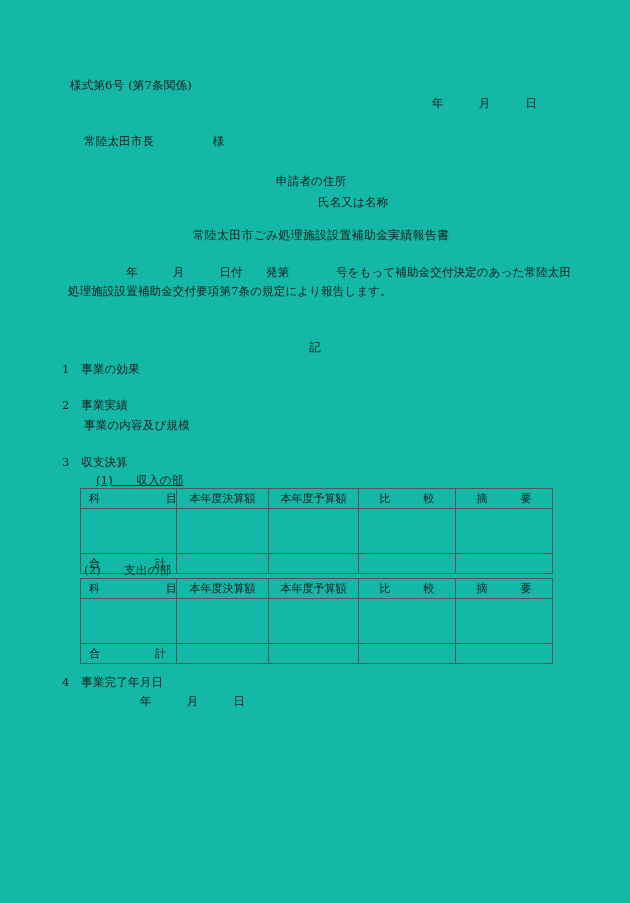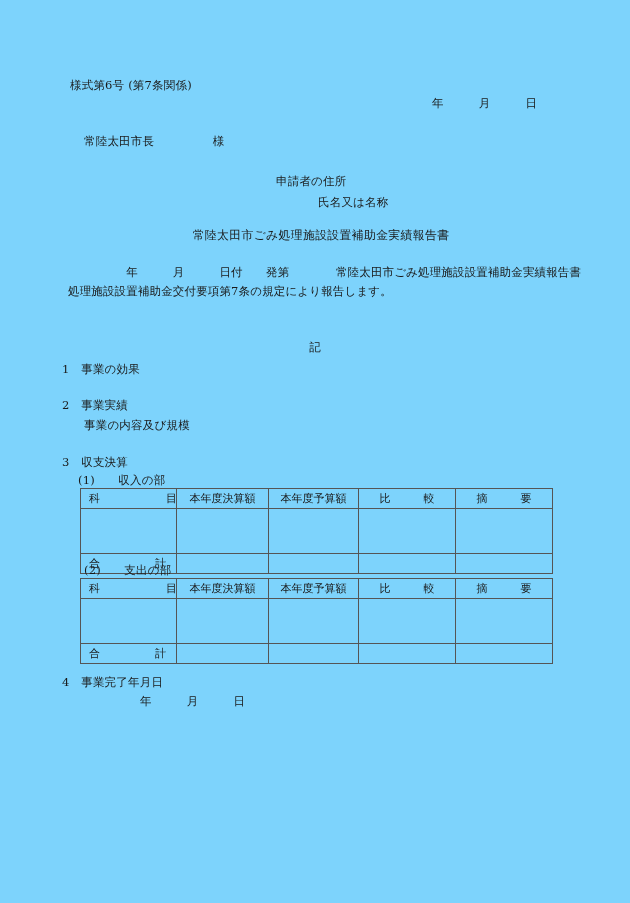--- a/index.html
+++ b/index.html
@@ -11,21 +11,21 @@
     width: 630px;
     height: 903px;
     position: relative;
     font-family: "DejaVu Serif", "Liberation Serif", serif;
     color: #1a1a1a;
     overflow: hidden;
   }
   .page {
     position: absolute;
     inset: 0;
-    background: #7dd3fc;
+    background: #14b8a6;
   }
 
   
   .t {
     position: absolute;
     white-space: pre;
     font-size: 11.5px;
     line-height: 1.35;
     letter-spacing: 0.2px;
   }
@@ -67,21 +67,21 @@
     text-align: center;
     font-size: 11.5px;
   }
 
   
   .sec { font-size: 11.5px; }
   .sec-1      { left: 62px;  top: 362px; }
   .sec-2      { left: 62px;  top: 398px; }
   .sec-2-sub  { left: 84px;  top: 418px; }
   .sec-3      { left: 62px;  top: 455px; text-align: right; }
-  .sub-1      { left: 78px;  top: 473px; }
+  .sub-1      { left: 96px;  top: 473px; text-decoration: underline; }
   .sub-2      { left: 84px;  top: 563px; }
   .sec-4      { left: 62px;  top: 675px; }
   .sec-4-date { left: 140px; top: 694px; }
 
   
   table.fin {
     position: absolute;
     left: 80px;
     width: 472px;
     border-collapse: collapse;
@@ -126,21 +126,21 @@
   <div class="t date-top">年　　　月　　　日</div>
 
   <div class="t addressee">常陸太田市長　　　　　様</div>
 
   <div class="t applicant-addr">申請者の住所</div>
   <div class="t applicant-name">氏名又は名称</div>
 
   <div class="t doc-title">常陸太田市ごみ処理施設設置補助金実績報告書</div>
 
   <div class="body-block">
-    <span class="ln">　　　　　年　　　月　　　日付　　発第　　　　常陸太田市ごみ処理施設設置補助金実績報告書</span>
+    <span class="ln">　　　　　年　　　月　　　日付　　発第　　　　号をもって補助金交付決定のあった常陸太田</span>
     <span class="ln">処理施設設置補助金交付要項第7条の規定により報告します。</span>
   </div>
 
   <div class="t kiji">記</div>
 
   <div class="t sec sec-1">1　事業の効果</div>
 
   <div class="t sec sec-2">2　事業実績</div>
   <div class="t sec sec-2-sub">事業の内容及び規模</div>
 

